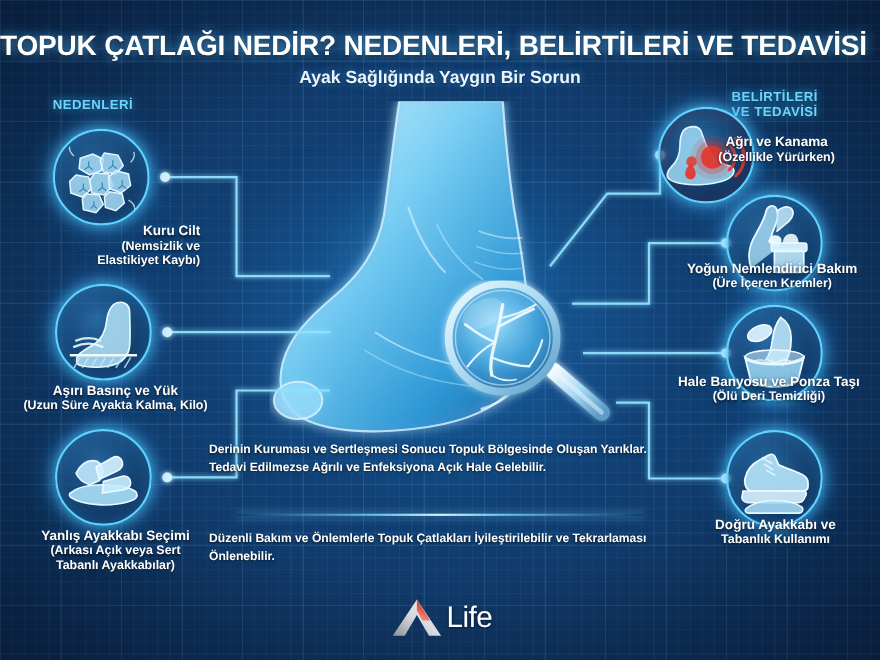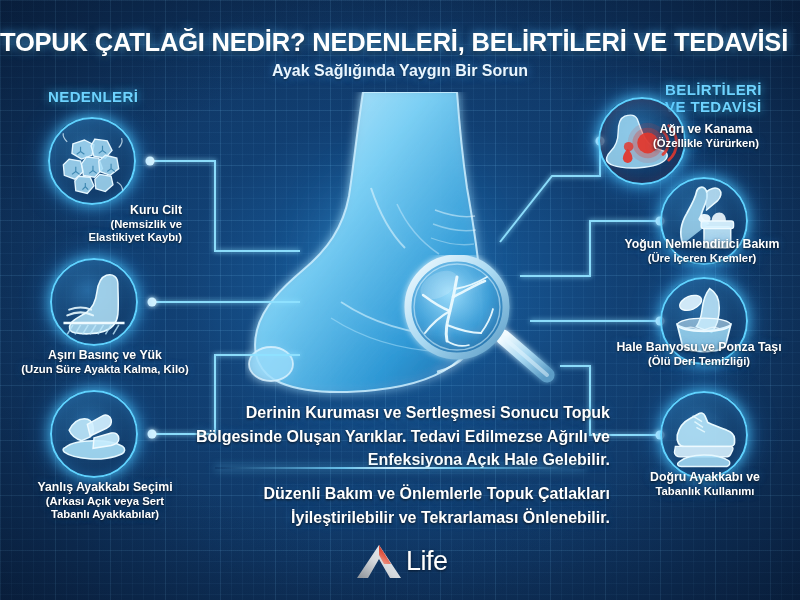--- a/index.html
+++ b/index.html
@@ -35,23 +35,24 @@
     font-size:25.5px; font-weight:bold; color:#ffffff; letter-spacing:-0.2px;
     text-shadow:0 0 10px rgba(90,190,255,0.85), 0 2px 4px rgba(0,0,0,0.75);
     white-space:nowrap;
   }
   .subtitle {
     position:absolute; top:62px; left:0; width:800px; text-align:center;
     font-size:16px; font-weight:bold; color:#eaf6ff;
     text-shadow:0 0 8px rgba(70,170,255,0.7), 0 1px 3px rgba(0,0,0,0.7);
   }
   .col-head {
-    position:absolute; font-size:15px; font-weight:bold; color:#6fd4ff;
+    position:absolute; font-size:12px; font-weight:bold; color:#6fd4ff;
     letter-spacing:0.4px; line-height:1.12;
     text-shadow:0 0 9px rgba(70,200,255,0.9), 0 1px 3px rgba(0,0,0,0.6);
+    text-align:center;
   }
   #head-left  { left:48px; top:89px; }
   #head-right { left:665px; top:82px; }
 
   
   .node { position:absolute; }
   .circ {
     position:absolute; border-radius:50%;
     border:2.5px solid #5fd2ff;
     background:radial-gradient(circle at 42% 36%, rgba(60,150,215,0.50), rgba(12,48,92,0.80) 72%);
@@ -72,22 +73,22 @@
 
   
   #wires { position:absolute; inset:0; pointer-events:none; }
 
   
   #foot { position:absolute; left:245px; top:92px; width:310px; height:320px; }
   #glass { position:absolute; left:395px; top:255px; width:170px; height:130px; }
 
   
   .body-text {
-    position:absolute; width:420px; left:190px; text-align:right; color:#ffffff;
-    font-size:16px; font-weight:bold; line-height:1.48;
+    position:absolute; width:420px; left:190px; text-align:left; color:#ffffff;
+    font-size:11px; font-weight:bold; line-height:1.48;
     text-shadow:0 1px 3px rgba(0,0,0,0.85), 0 0 8px rgba(60,150,230,0.45);
   }
   #para1 { top:401px; }
   #para2 { top:482px; }
   #divider {
     position:absolute; left:215px; top:467px; width:370px; height:2px;
     background:linear-gradient(to right, rgba(90,200,255,0) 0%, rgba(120,215,255,0.85) 35%,
                #d9f4ff 50%, rgba(120,215,255,0.85) 65%, rgba(90,200,255,0) 100%);
     box-shadow:0 0 9px rgba(110,210,255,0.8);
   }

